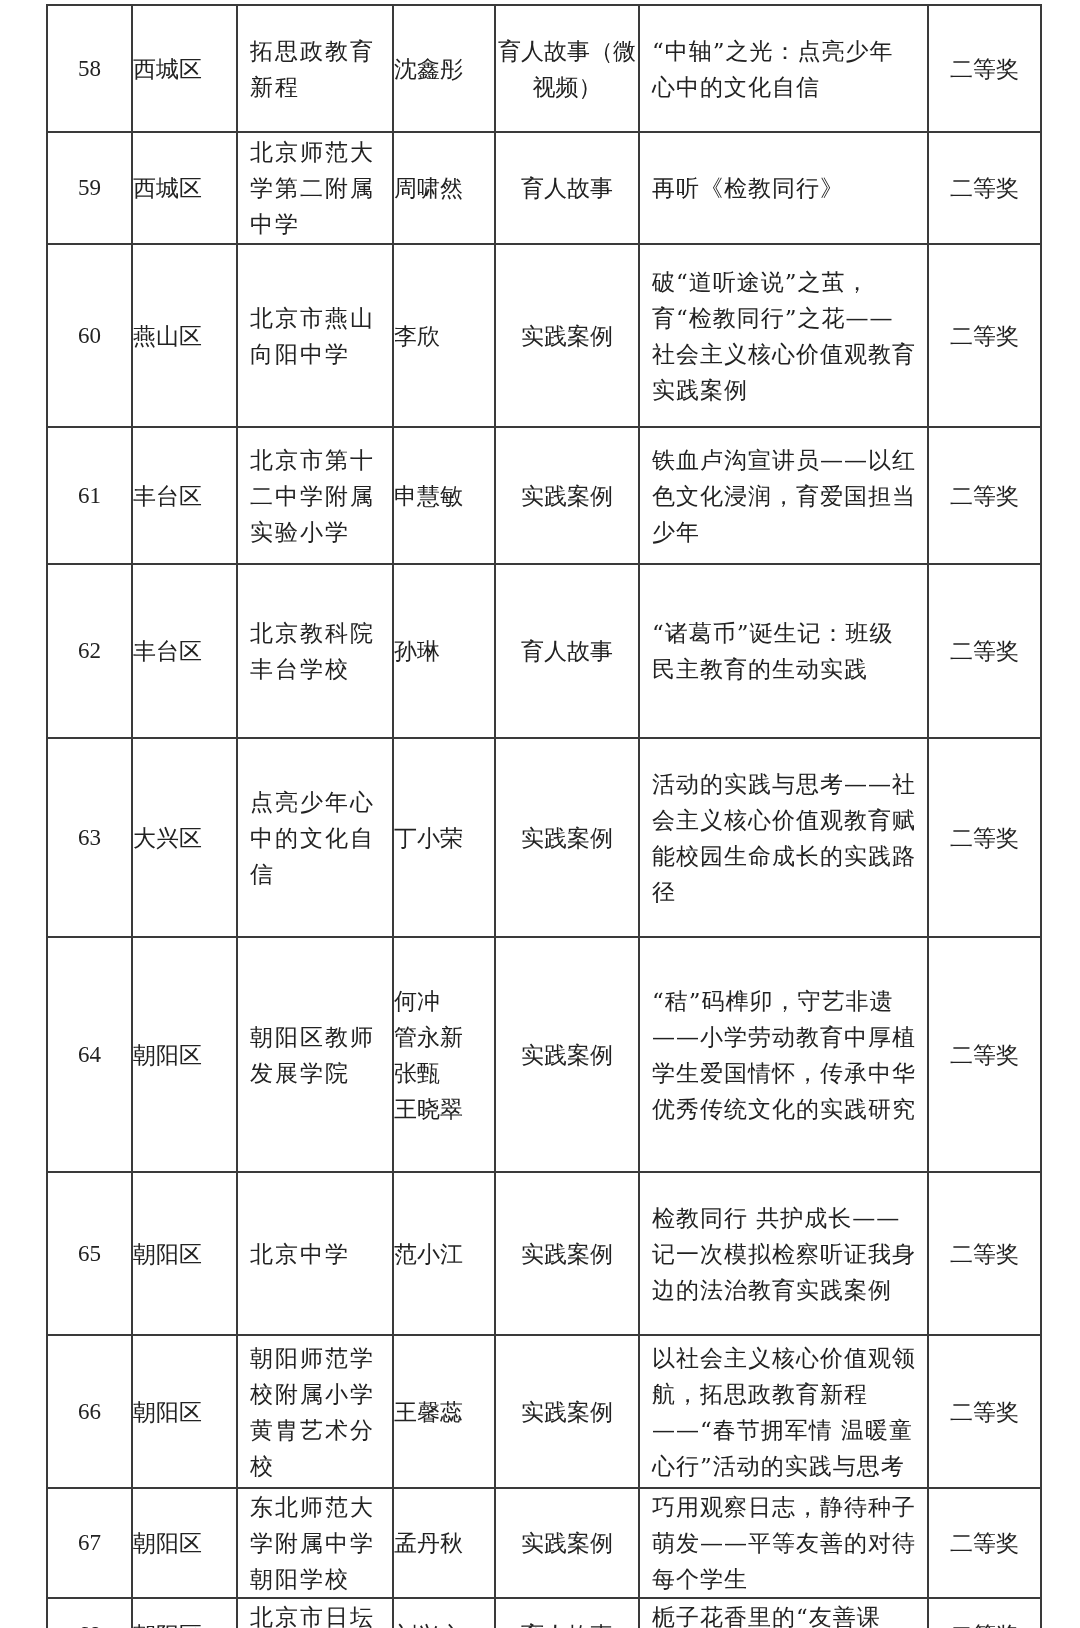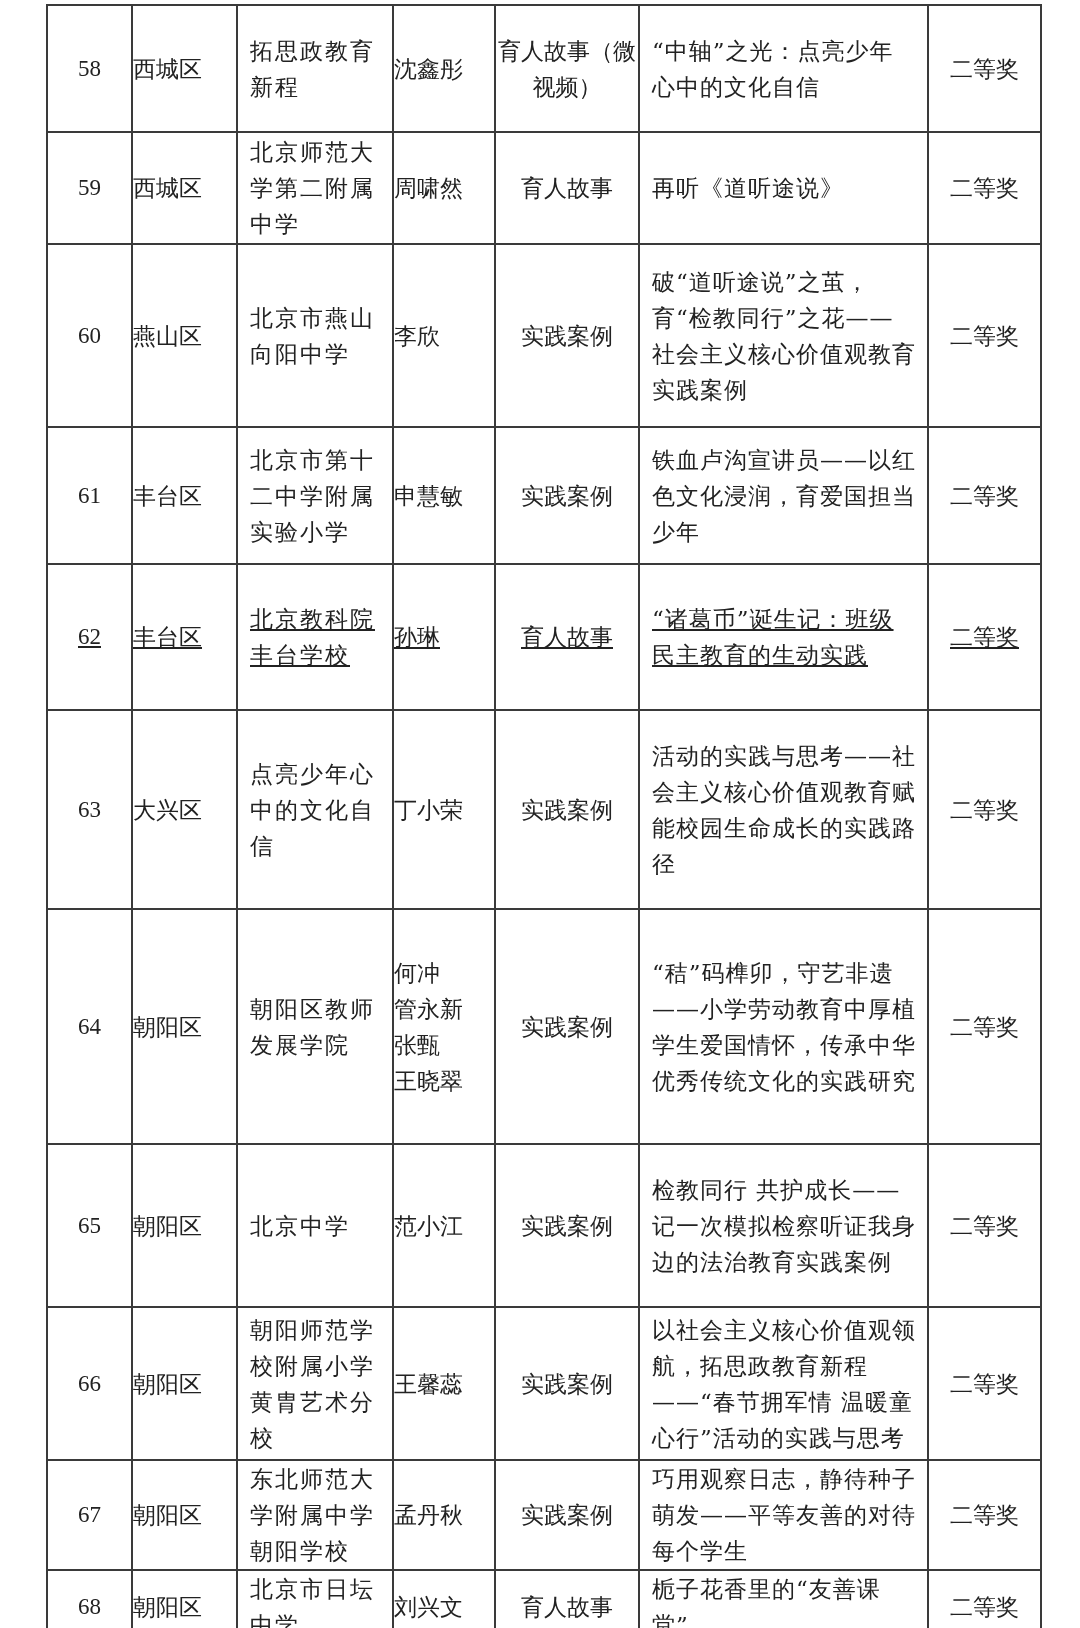--- a/index.html
+++ b/index.html
@@ -51,21 +51,21 @@
     <td class="c-award">二等奖</td>
   </tr>
       <tr style="height: 112px;">
     <td class="c-num">59</td>
     <td class="c-dist">西城区</td>
     <td class="c-school">北京师范大学第二附属中学</td>
     <td class="c-name">
           <span class="name-line">周啸然</span>
         </td>
     <td class="c-type">育人故事</td>
-    <td class="c-title">再听《道听途说》</td>
+    <td class="c-title">再听《检教同行》</td>
     <td class="c-award">二等奖</td>
   </tr>
       <tr style="height: 183px;">
     <td class="c-num">60</td>
     <td class="c-dist">燕山区</td>
     <td class="c-school">北京市燕山向阳中学</td>
     <td class="c-name">
           <span class="name-line">李欣</span>
         </td>
     <td class="c-type">实践案例</td>
@@ -76,21 +76,21 @@
     <td class="c-num">61</td>
     <td class="c-dist">丰台区</td>
     <td class="c-school">北京市第十二中学附属实验小学</td>
     <td class="c-name">
           <span class="name-line">申慧敏</span>
         </td>
     <td class="c-type">实践案例</td>
     <td class="c-title">铁血卢沟宣讲员——以红色文化浸润，育爱国担当少年</td>
     <td class="c-award">二等奖</td>
   </tr>
-      <tr style="height: 146px; text-decoration: underline;">
+      <tr style="height: 174px;">
     <td class="c-num">62</td>
     <td class="c-dist">丰台区</td>
     <td class="c-school">北京教科院丰台学校</td>
     <td class="c-name">
           <span class="name-line">孙琳</span>
         </td>
     <td class="c-type">育人故事</td>
     <td class="c-title">“诸葛币”诞生记：班级民主教育的生动实践</td>
     <td class="c-award">二等奖</td>
   </tr>

